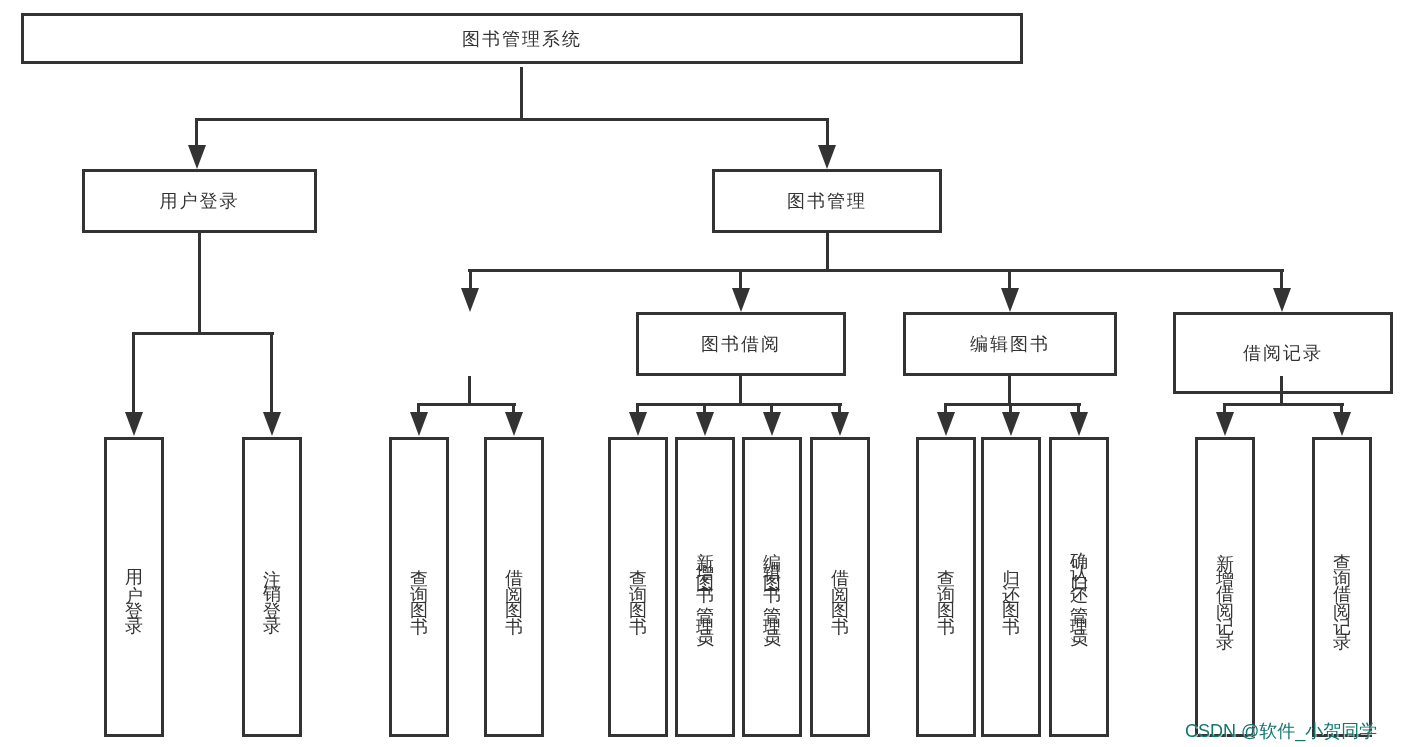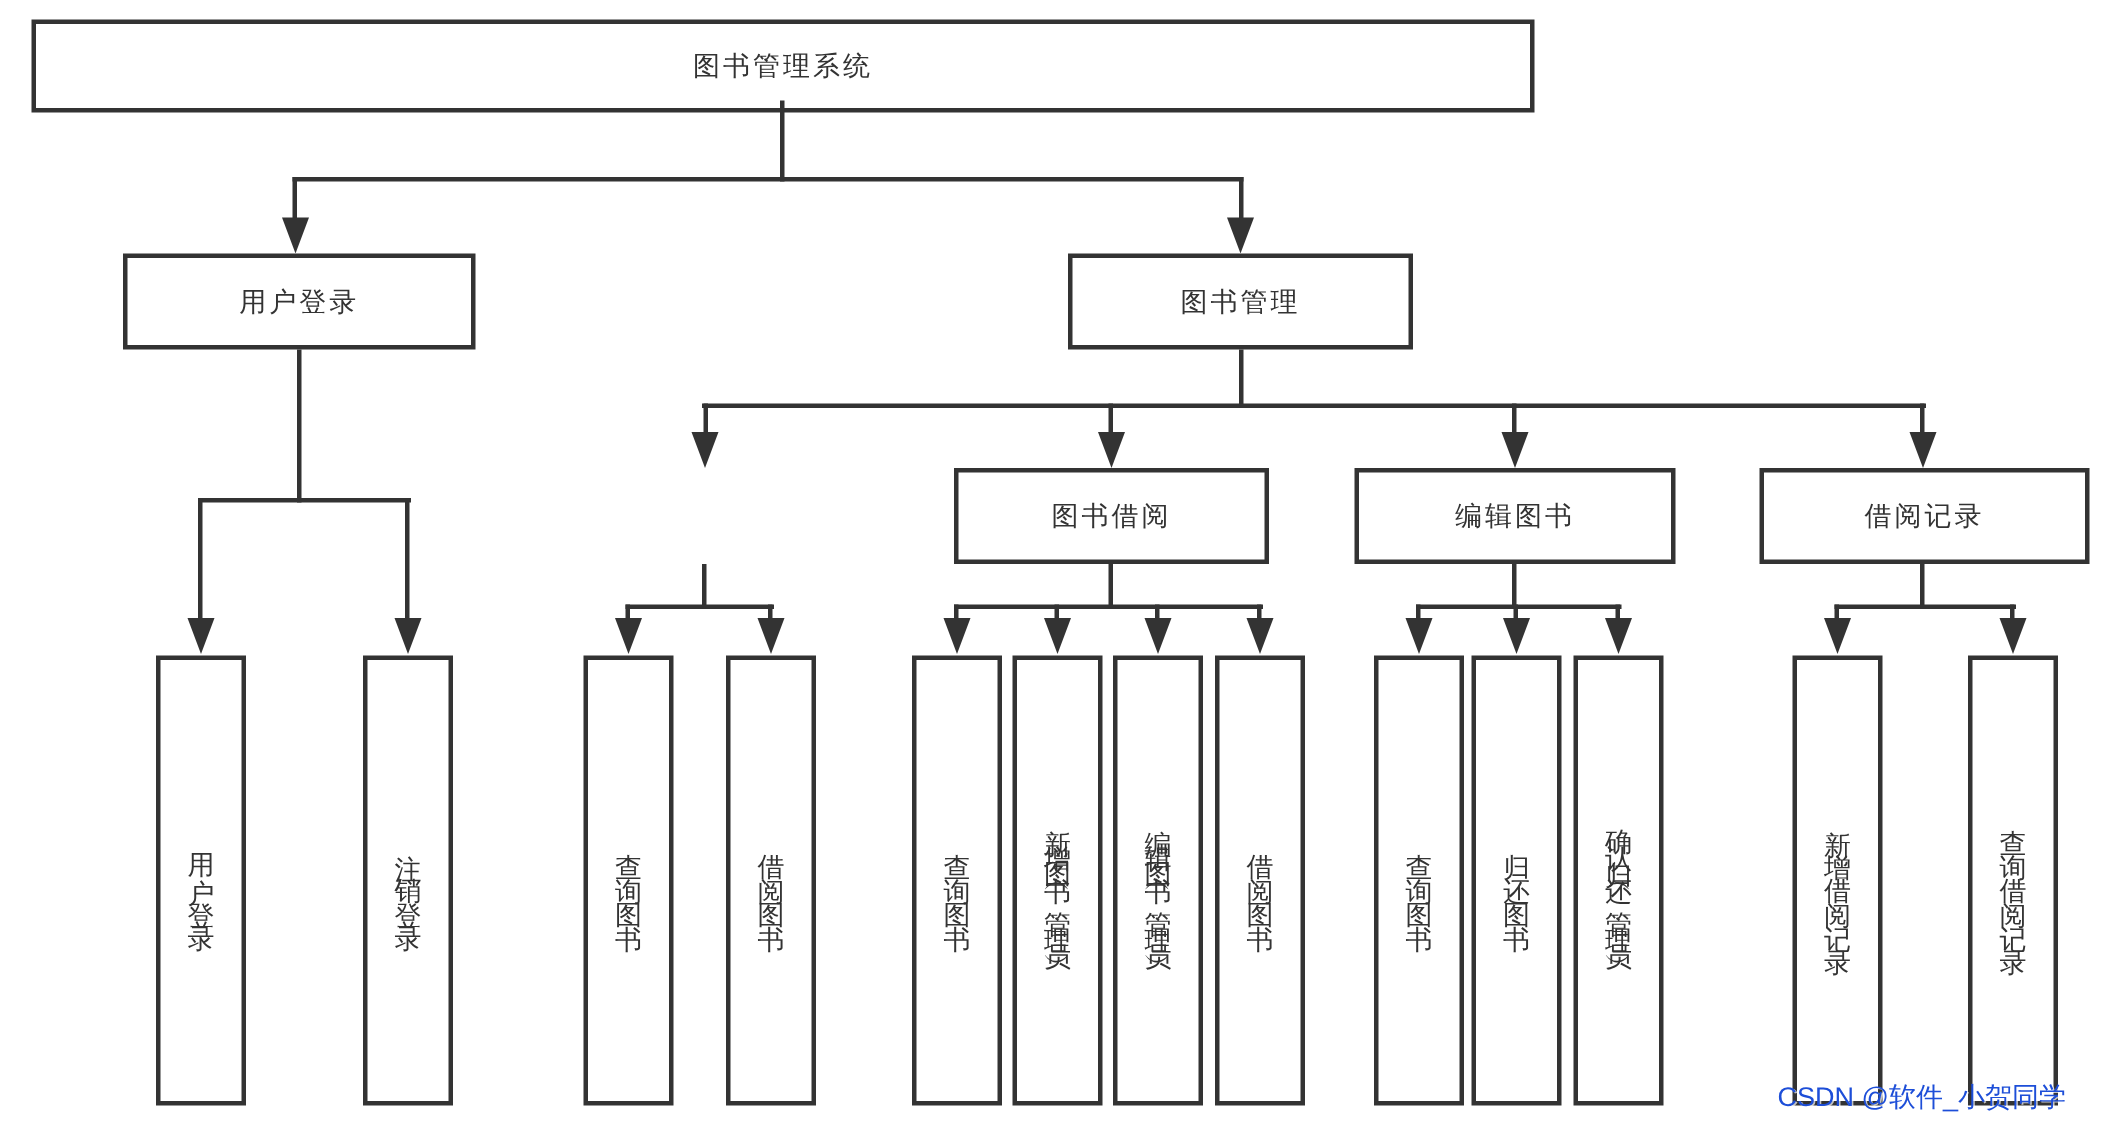--- a/index.html
+++ b/index.html
@@ -49,32 +49,32 @@
     width:0;height:0;
     border-left:9px solid transparent;
     border-right:9px solid transparent;
     border-top:24px solid #333333;
   }
   .watermark{
     position:absolute;
     left:1185px;top:719px;
     width:220px;
     font-size:18px;
-    color:#1d4ed8;
+    color:#0f766e;
     white-space:nowrap;
     text-shadow:1px 1px 0 rgba(255,255,255,0.7);
     z-index:5;
   }
 </style>
 </head>
 <body>
 
 <div id="canvas">
 
-  <div class="box" style="left:21px;top:13px;width:1002px;height:62px">
+  <div class="box" style="left:21px;top:13px;width:1002px;height:51px">
     <span class="lbl">图书管理系统</span>
   </div>
 
   <div class="vline" style="left:520px;top:67px;height:54px"></div>
   <div class="hline" style="left:195px;top:118px;width:634px"></div>
   <div class="vline" style="left:195px;top:118px;height:29px"></div>
   <div class="arrow" style="left:188px;top:145px"></div>
   <div class="vline" style="left:826px;top:118px;height:29px"></div>
   <div class="arrow" style="left:818px;top:145px"></div>
 
@@ -102,21 +102,21 @@
   <div class="arrow" style="left:1001px;top:288px"></div>
   <div class="vline" style="left:1280px;top:269px;height:22px"></div>
   <div class="arrow" style="left:1273px;top:288px"></div>
 
   <div class="box" style="left:636px;top:312px;width:210px;height:64px">
     <span class="lbl">图书借阅</span>
   </div>
   <div class="box" style="left:903px;top:312px;width:214px;height:64px">
     <span class="lbl">编辑图书</span>
   </div>
-  <div class="box" style="left:1173px;top:312px;width:220px;height:64px">
+  <div class="box" style="left:1173px;top:312px;width:220px;height:82px">
     <span class="lbl">借阅记录</span>
   </div>
 
   <div class="vline" style="left:468px;top:376px;height:30px"></div>
   <div class="hline" style="left:417px;top:403px;width:99px"></div>
   <div class="vline" style="left:417px;top:403px;height:12px"></div>
   <div class="arrow" style="left:410px;top:412px"></div>
   <div class="vline" style="left:512px;top:403px;height:12px"></div>
   <div class="arrow" style="left:505px;top:412px"></div>
 

